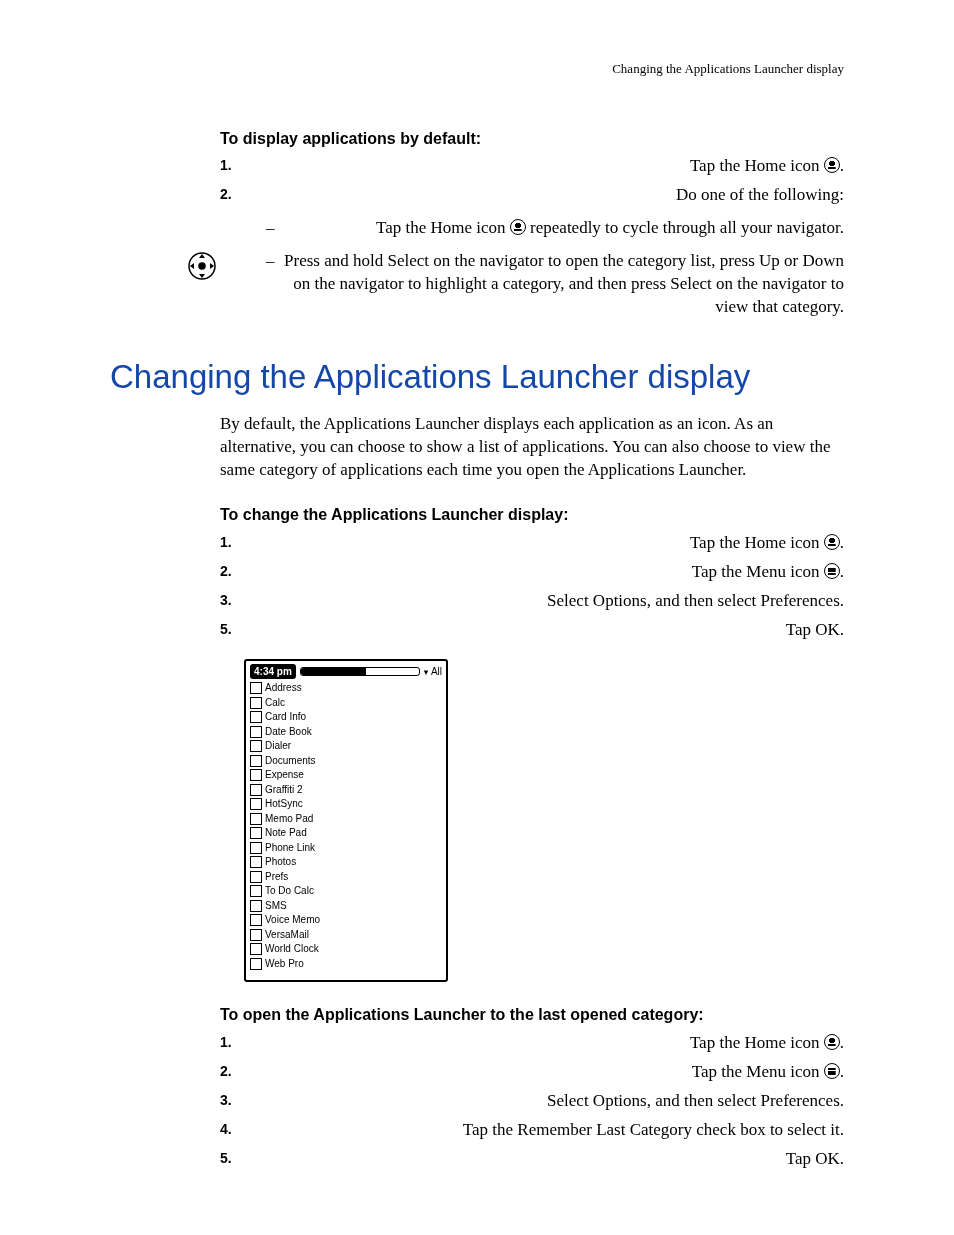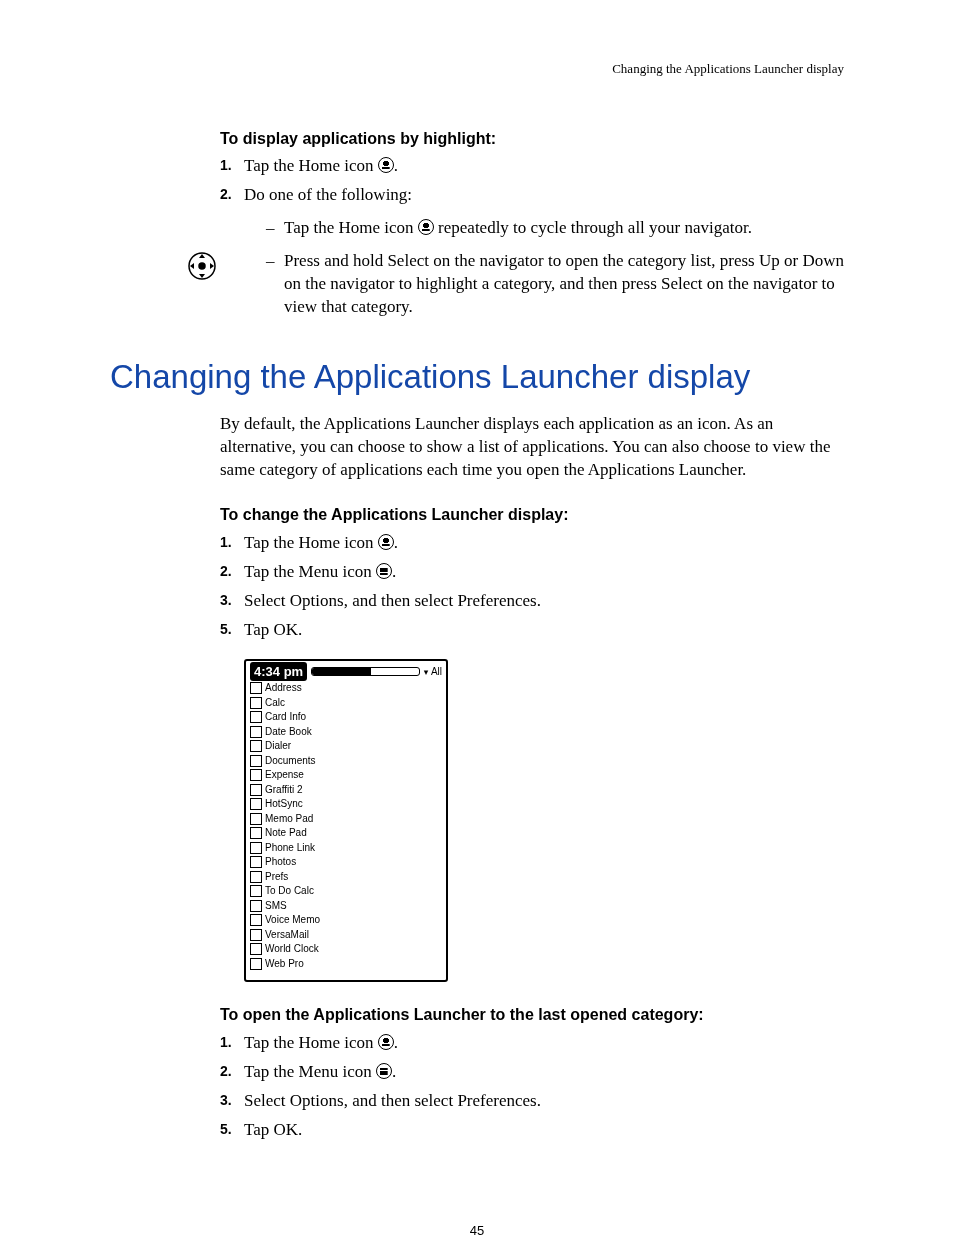--- a/index.html
+++ b/index.html
@@ -31,20 +31,21 @@
   }
   ol.steps {
     list-style: none;
     padding: 0;
     margin: 0 0 0 110px;
   }
   ol.steps > li {
     position: relative;
     padding-left: 24px;
     margin: 6px 0;
+    text-align: right;
   }
   ol.steps > li::before {
     content: attr(data-num) ".";
     position: absolute;
     left: 0;
     top: 1px;
     font-family: Arial, sans-serif;
     font-weight: bold;
     font-size: 14px;
   }
@@ -124,21 +125,21 @@
     gap: 4px;
     height: 16px;
     margin-bottom: 2px;
   }
   .palm-time {
     background: #000;
     color: #fff;
     padding: 1px 4px;
     border-radius: 3px;
     font-weight: bold;
-    font-size: 13px;
+    font-size: 10px;
   }
   .palm-bar {
     flex: 1;
     height: 7px;
     border: 1px solid #000;
     border-radius: 3px;
     position: relative;
     overflow: hidden;
   }
   .palm-bar::after {
@@ -177,21 +178,21 @@
     font-weight: normal;
     font-size: 13px;
     margin-top: 80px;
   }
 </style>
 </head>
 <body>
 
 <div class="header-line">Changing the Applications Launcher display</div>
 
-<div class="sub-head">To display applications by highlight:</div>
+<div class="sub-head">To display applications by default:</div>
 <ol class="steps">
   <li data-num="1">
     <span>Tap the Home icon </span><span class="inline-icon"></span><span>.</span>
   </li>
   <li data-num="2">
     <span>Do one of the following:</span>
     <ul class="dash">
       <li>
         <span>Tap the Home icon </span><span class="inline-icon"></span><span> repeatedly to cycle through all your navigator.</span>
       </li>
@@ -321,16 +322,17 @@
 
 <div class="sub-head">To open the Applications Launcher to the last opened category:</div>
 <ol class="steps">
   <li data-num="1">
     <span>Tap the Home icon </span><span class="inline-icon"></span><span>.</span>
   </li>
   <li data-num="2">
     <span>Tap the Menu icon </span><span class="inline-icon menu"></span><span>.</span>
   </li>
   <li data-num="3">Select Options, and then select Preferences.</li>
+  <li data-num="4">Tap the Remember Last Category check box to select it.</li>
   <li data-num="5">Tap OK.</li>
 </ol>
 
 <div class="page-num">45</div>
 
 </body></html>

